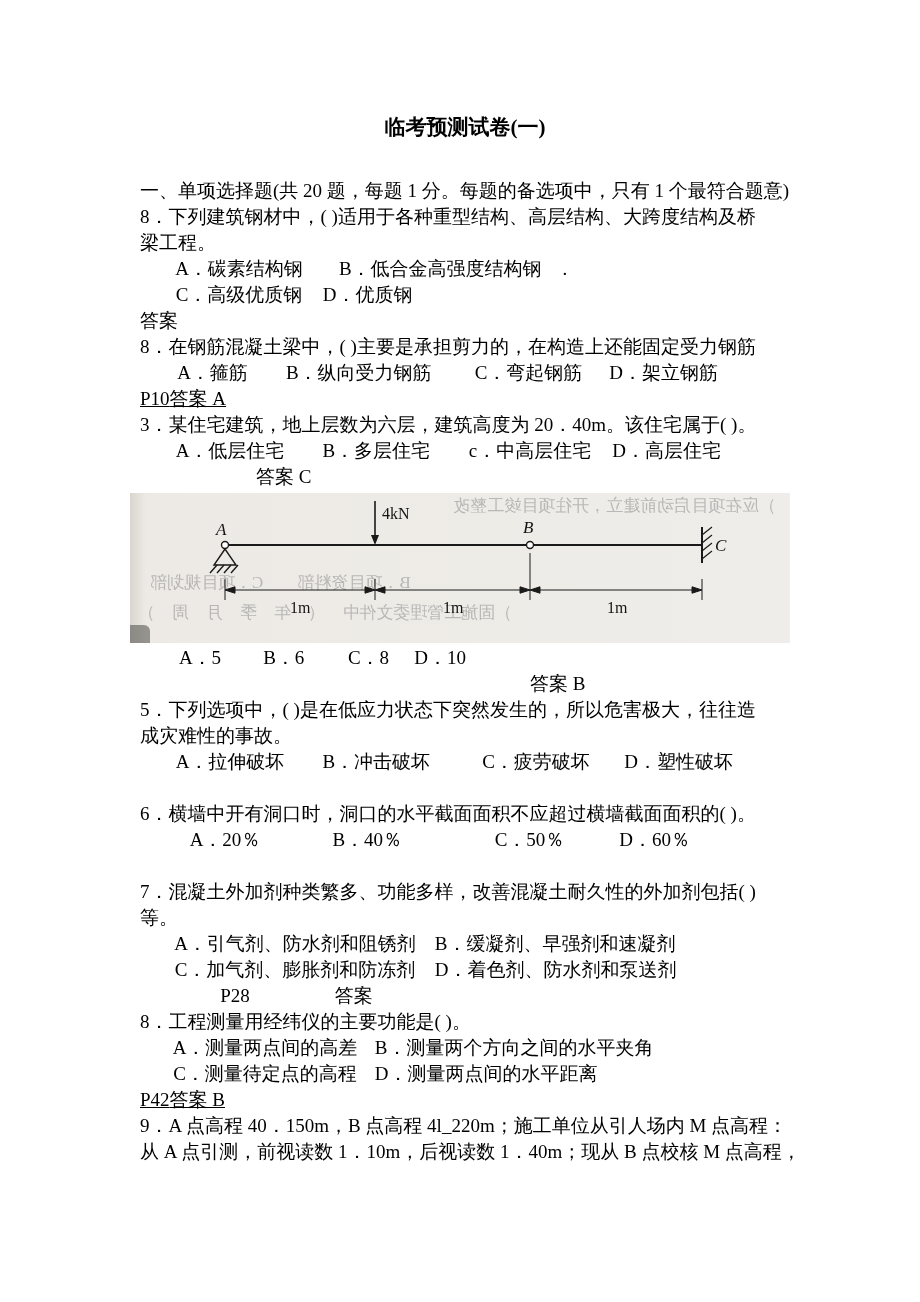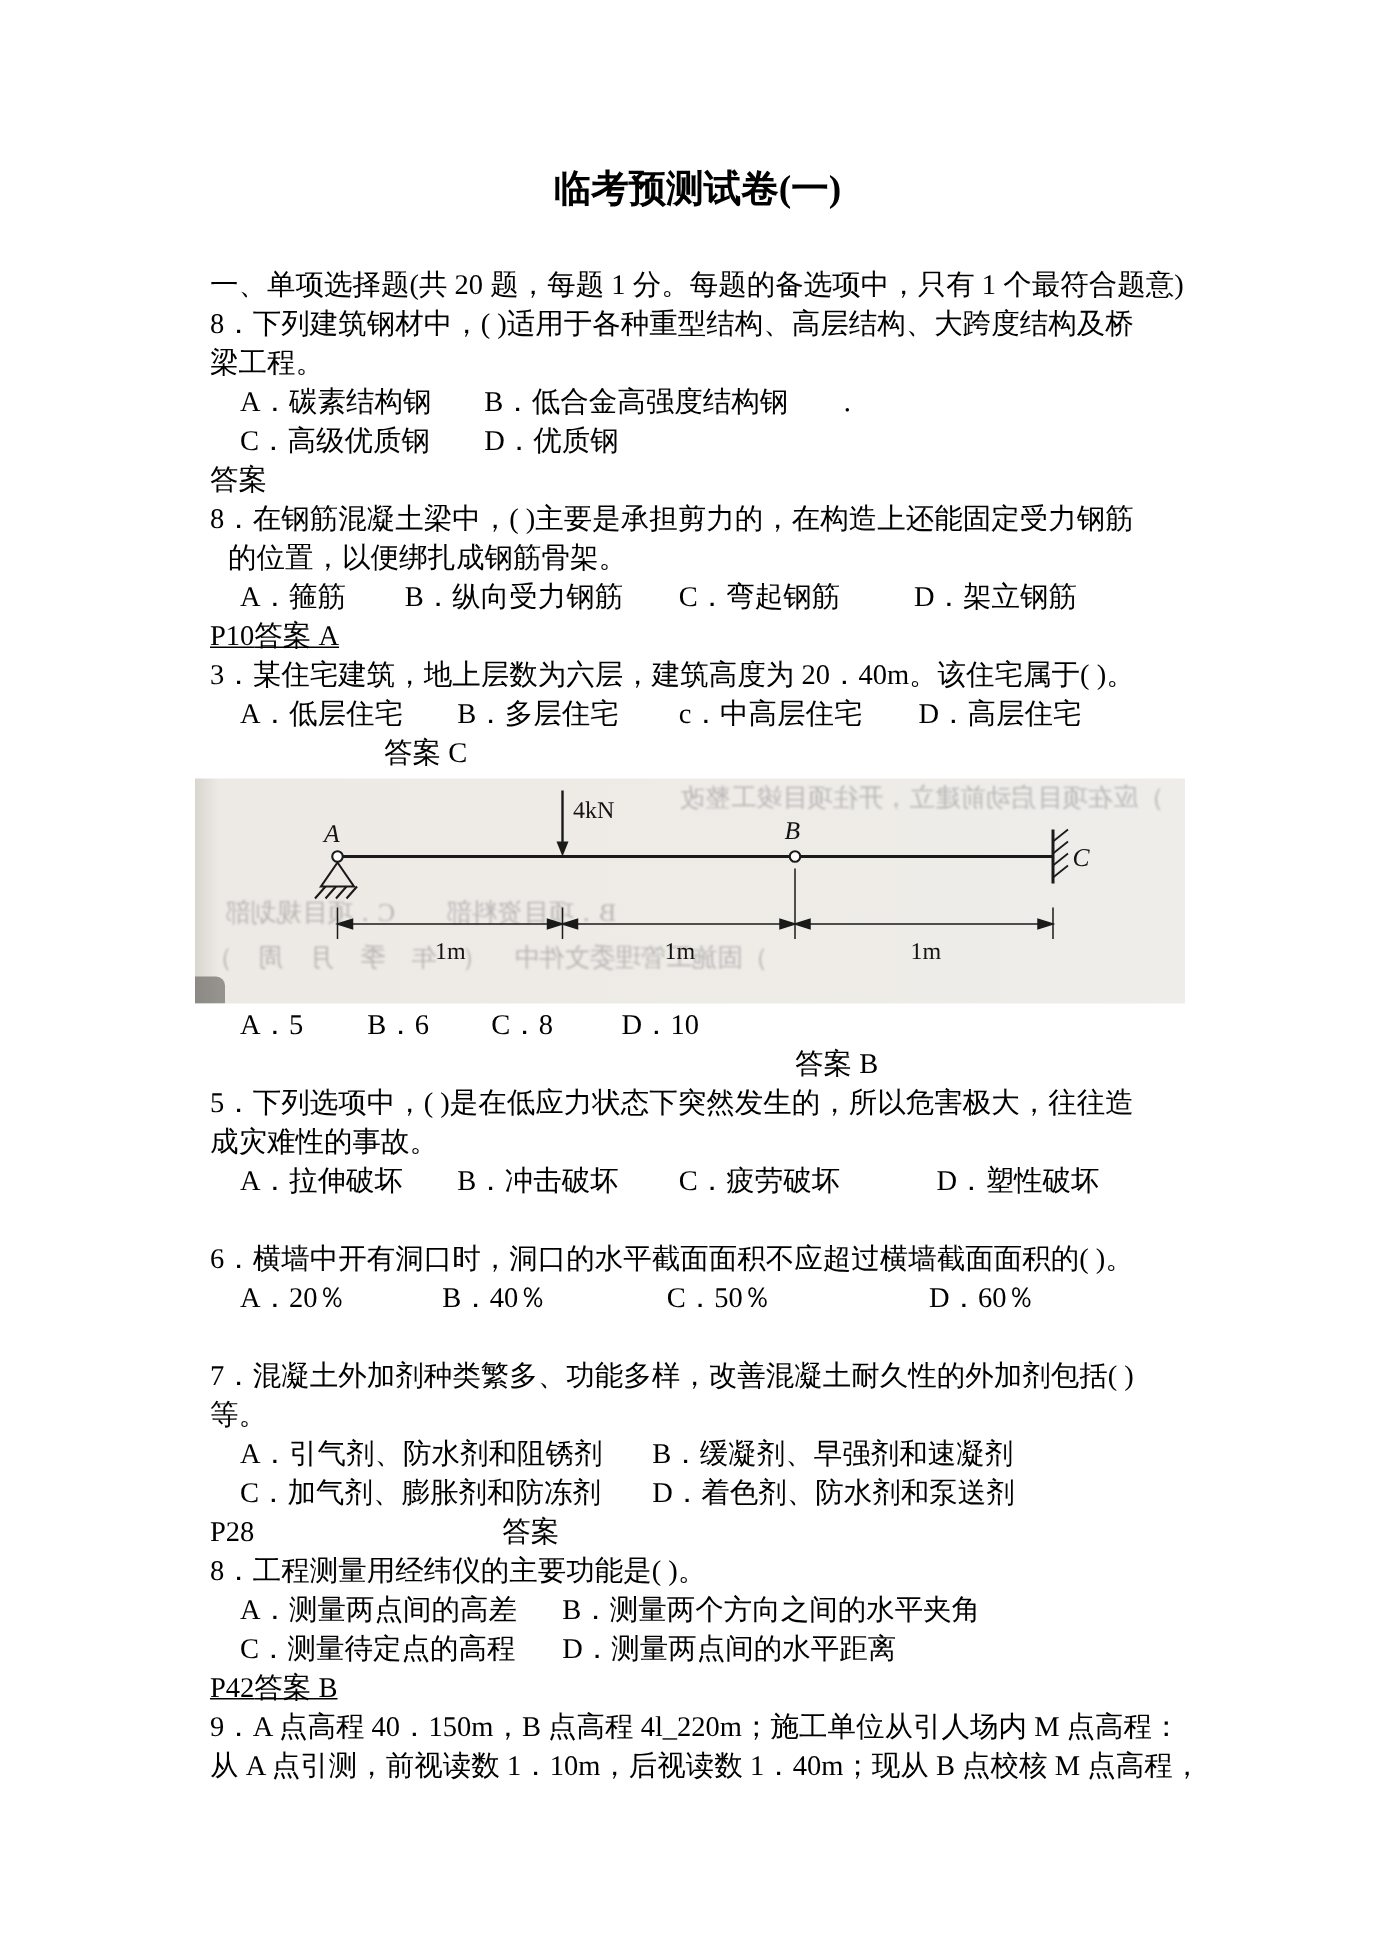--- a/index.html
+++ b/index.html
@@ -3,26 +3,26 @@
 <meta charset="utf-8">
 <style>
   html,body { margin:0; padding:0; }
   body {
     width:920px; height:1302px; background:#ffffff; color:#000;
     font-family:"Liberation Serif","DejaVu Serif",serif;
     overflow:hidden;
   }
   .page { padding:112px 130px 0 140px; font-size:19px; }
   .title {
-    font-size:25px; font-weight:bold; text-align:center;
+    font-size:21px; font-weight:bold; text-align:center;
     margin:0 0 36px 0; line-height:30px;
   }
   .line { line-height:26px; min-height:26px; white-space:nowrap; }
   .opts { padding-left:20px; }
-  .opt  { display:inline-block; }
+  .opt  { display:inline-block;text-align:center; }
   .footer-sb { display:flex; justify-content:flex-start;text-decoration:underline; }
   .gap-top { margin-top:26px; }
   .indent-sm { padding-left:12px; }
 
   
   .figure {
     position:relative; width:660px; height:150px; margin:3px 0 2px -10px;
     background:linear-gradient(90deg,#d9d6d0 0px,#edeae5 16px,#efede9 100%);
     overflow:hidden;
   }
@@ -61,21 +61,20 @@
     </div>
     <div class="line opts">
       <span class="opt" style="width:158px">C．高级优质钢</span>
       <span class="opt">D．优质钢</span>
     </div>
     <div class="line">答案</div>
   </div>
 
   <div>
     <div class="line">8．在钢筋混凝土梁中，(      )主要是承担剪力的，在构造上还能固定受力钢筋</div>
-    <div class="line indent-sm">的位置，以便绑扎成钢筋骨架。</div>
     <div class="line opts">
       <span class="opt" style="width:105px">A．箍筋</span>
       <span class="opt" style="width:178px">B．纵向受力钢筋</span>
       <span class="opt" style="width:152px">C．弯起钢筋</span>
       <span class="opt">D．架立钢筋</span>
     </div>
     <div class="line footer-sb">
       <span>P10</span>
       <span>答案 A</span>
     </div>

